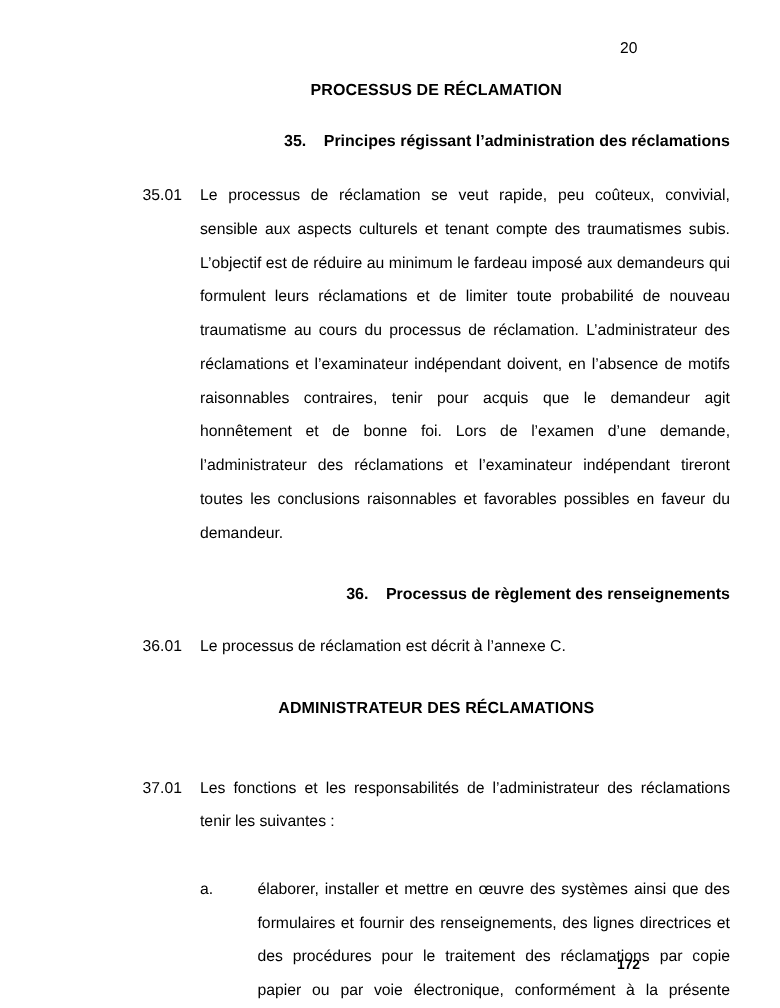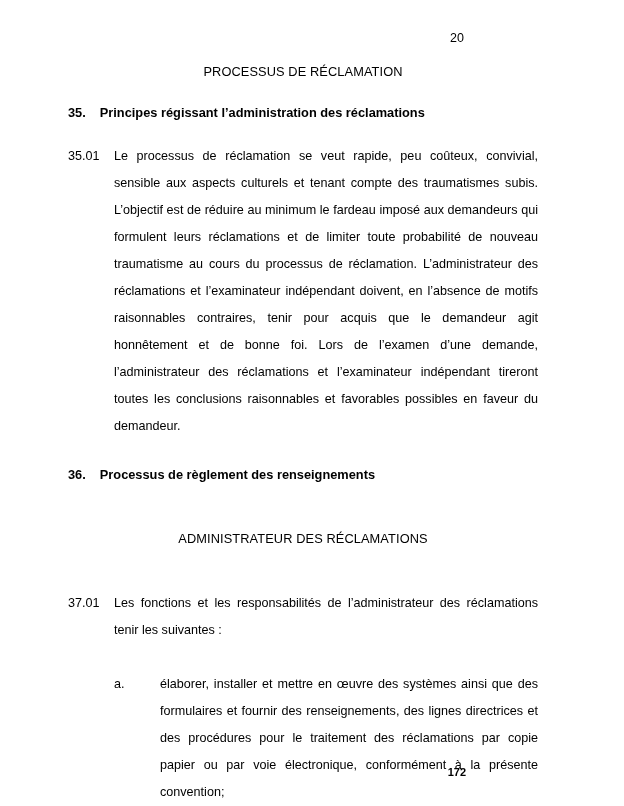--- a/index.html
+++ b/index.html
@@ -14,20 +14,21 @@
     color: #000000;
     position: relative;
     overflow: hidden;
   }
   .page {
     position: relative;
     width: 544px;
     height: 806px;
     box-sizing: border-box;
     padding: 0;
+    margin-left: 46px;
   }
   .page-number-top {
     position: absolute;
     top: 32px;
     right: 80px;
     font-size: 12.5px;
     line-height: 1;
   }
   .page-number-bottom {
     position: absolute;
@@ -38,31 +39,31 @@
     font-weight: bold;
   }
   .content {
     position: absolute;
     top: 64px;
     left: 68px;
     width: 470px;
   }
   h1.doc-title {
     font-size: 12.8px;
-    font-weight: normal;
+    font-weight: bold;
     text-align: center;
     margin: 0 0 0 0;
     padding: 0;
     letter-spacing: 0.1px;
     line-height: 1.2;
   }
   h2.section-heading {
     font-size: 12.8px;
     font-weight: bold;
-    text-align: left;
+    text-align: right;
     margin: 0;
     padding: 0;
     line-height: 1.2;
   }
   .heading-gap-1 { height: 26px; }
   .heading-gap-2 { height: 22px; }
   .para {
     font-size: 12.6px;
     line-height: 27px;
     text-align: justify;
@@ -121,20 +122,21 @@
     <div class="heading-gap-2"></div>
 
     <p class="para"><span class="num">35.01</span><span>Le processus de réclamation se veut rapide, peu coûteux, convivial, sensible aux aspects culturels et tenant compte des traumatismes subis. L’objectif est de réduire au minimum le fardeau imposé aux demandeurs qui formulent leurs réclamations et de limiter toute probabilité de nouveau traumatisme au cours du processus de réclamation. L’administrateur des réclamations et l’examinateur indépendant doivent, en l’absence de motifs raisonnables contraires, tenir pour acquis que le demandeur agit honnêtement et de bonne foi. Lors de l’examen d’une demande, l’administrateur des réclamations et l’examinateur indépendant tireront toutes les conclusions raisonnables et favorables possibles en faveur du demandeur.</span></p>
 
     <div class="para-gap"></div>
 
     <h2 class="section-heading"><span class="num-h2">36.</span><span class="h2-spacer"></span><span>Processus de règlement des renseignements</span></h2>
 
     <div class="heading-gap-2"></div>
 
+    <p class="para"><span class="num">36.01</span><span>Le processus de réclamation est décrit à l’annexe C.</span></p>
 
     <div class="para-gap"></div>
 
     <h1 class="doc-title">ADMINISTRATEUR DES RÉCLAMATIONS</h1>
 
     <div class="heading-gap-2"></div>
 
 
     <div class="heading-gap-2"></div>
 

